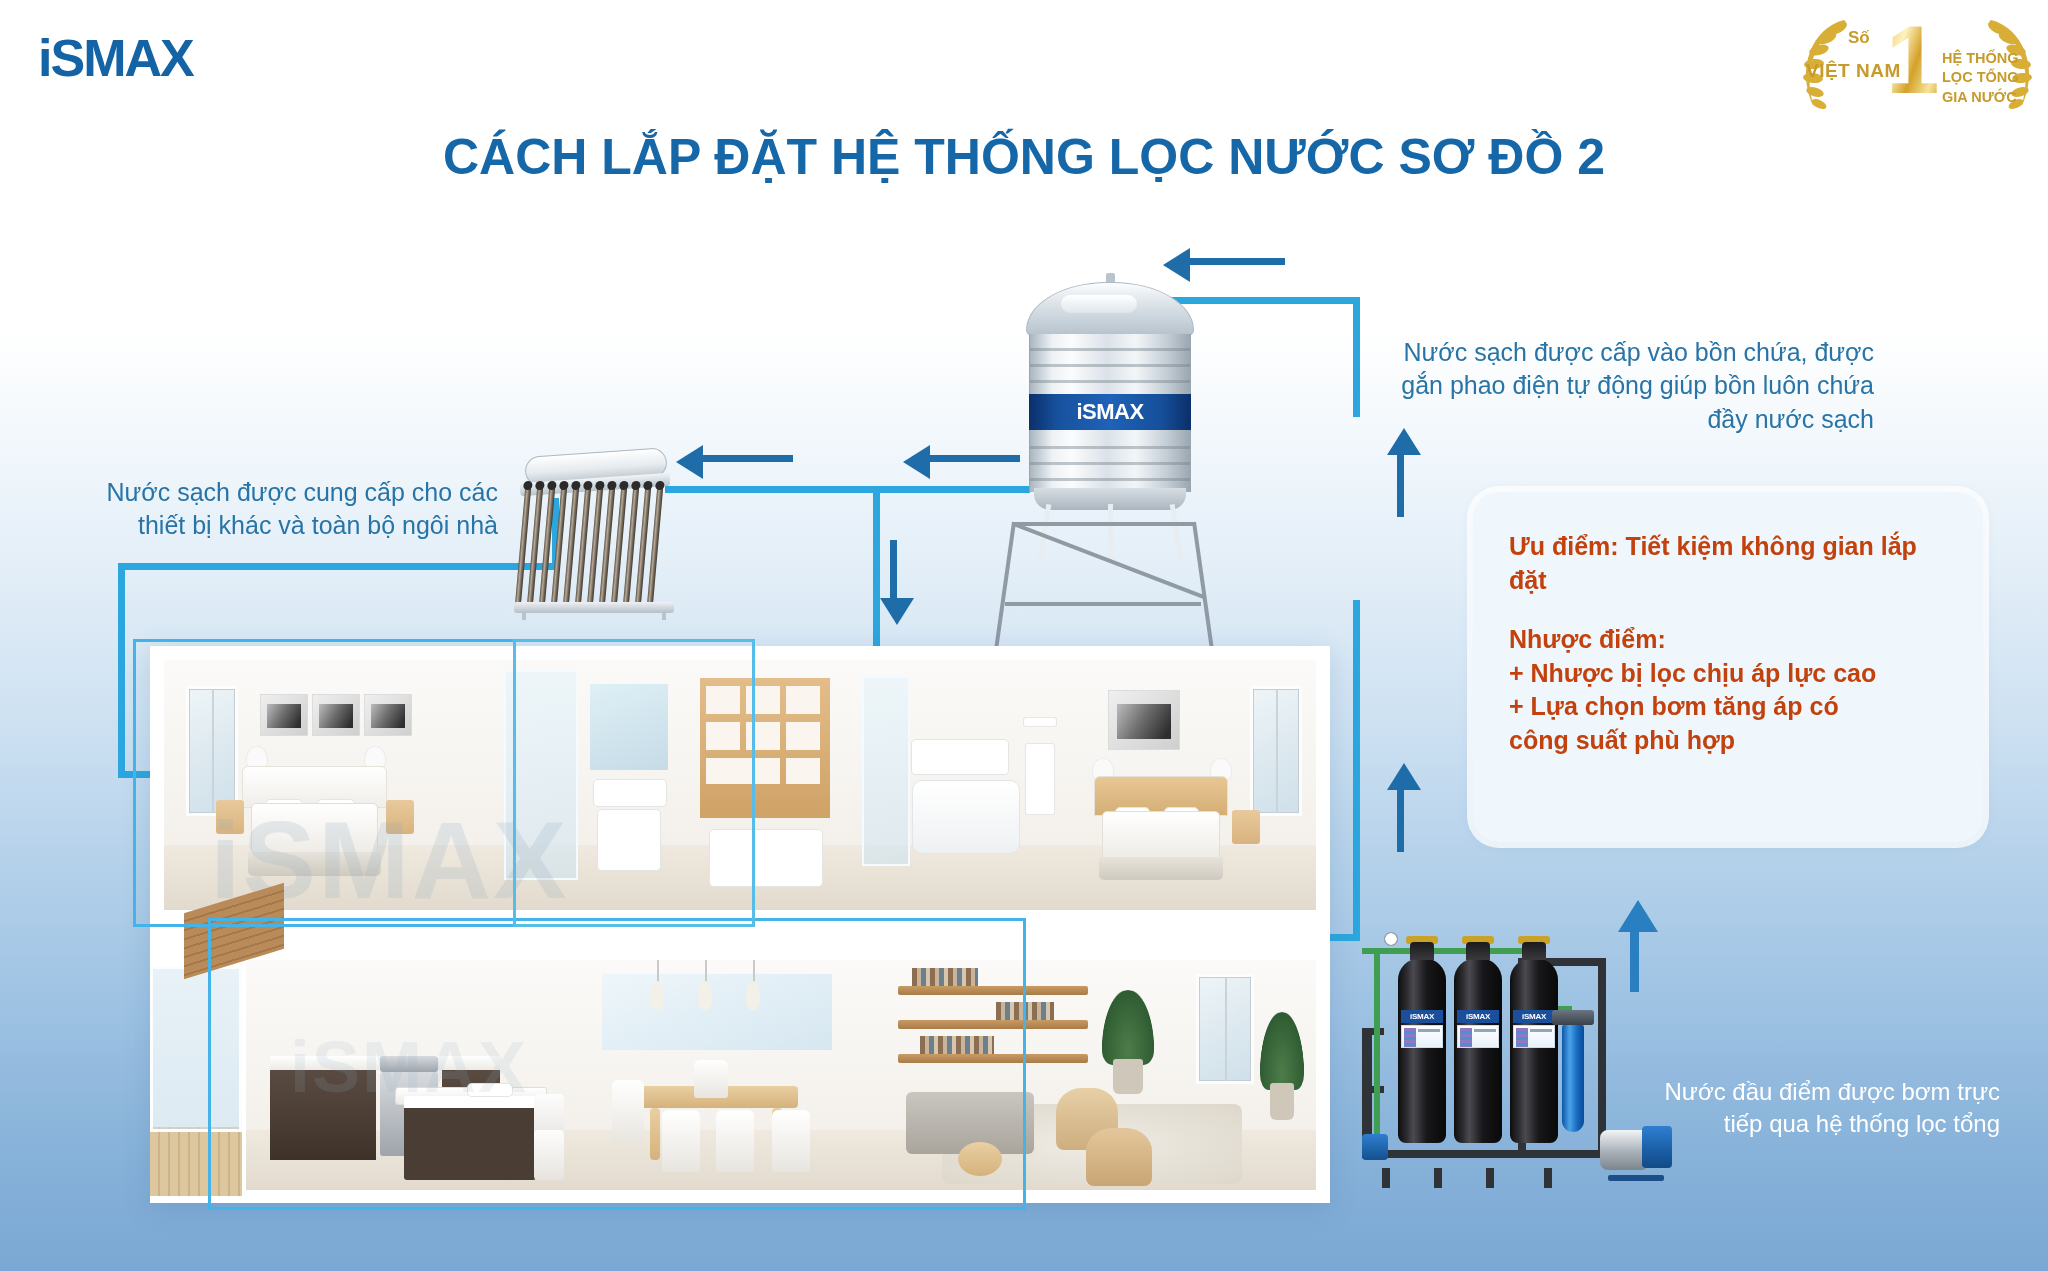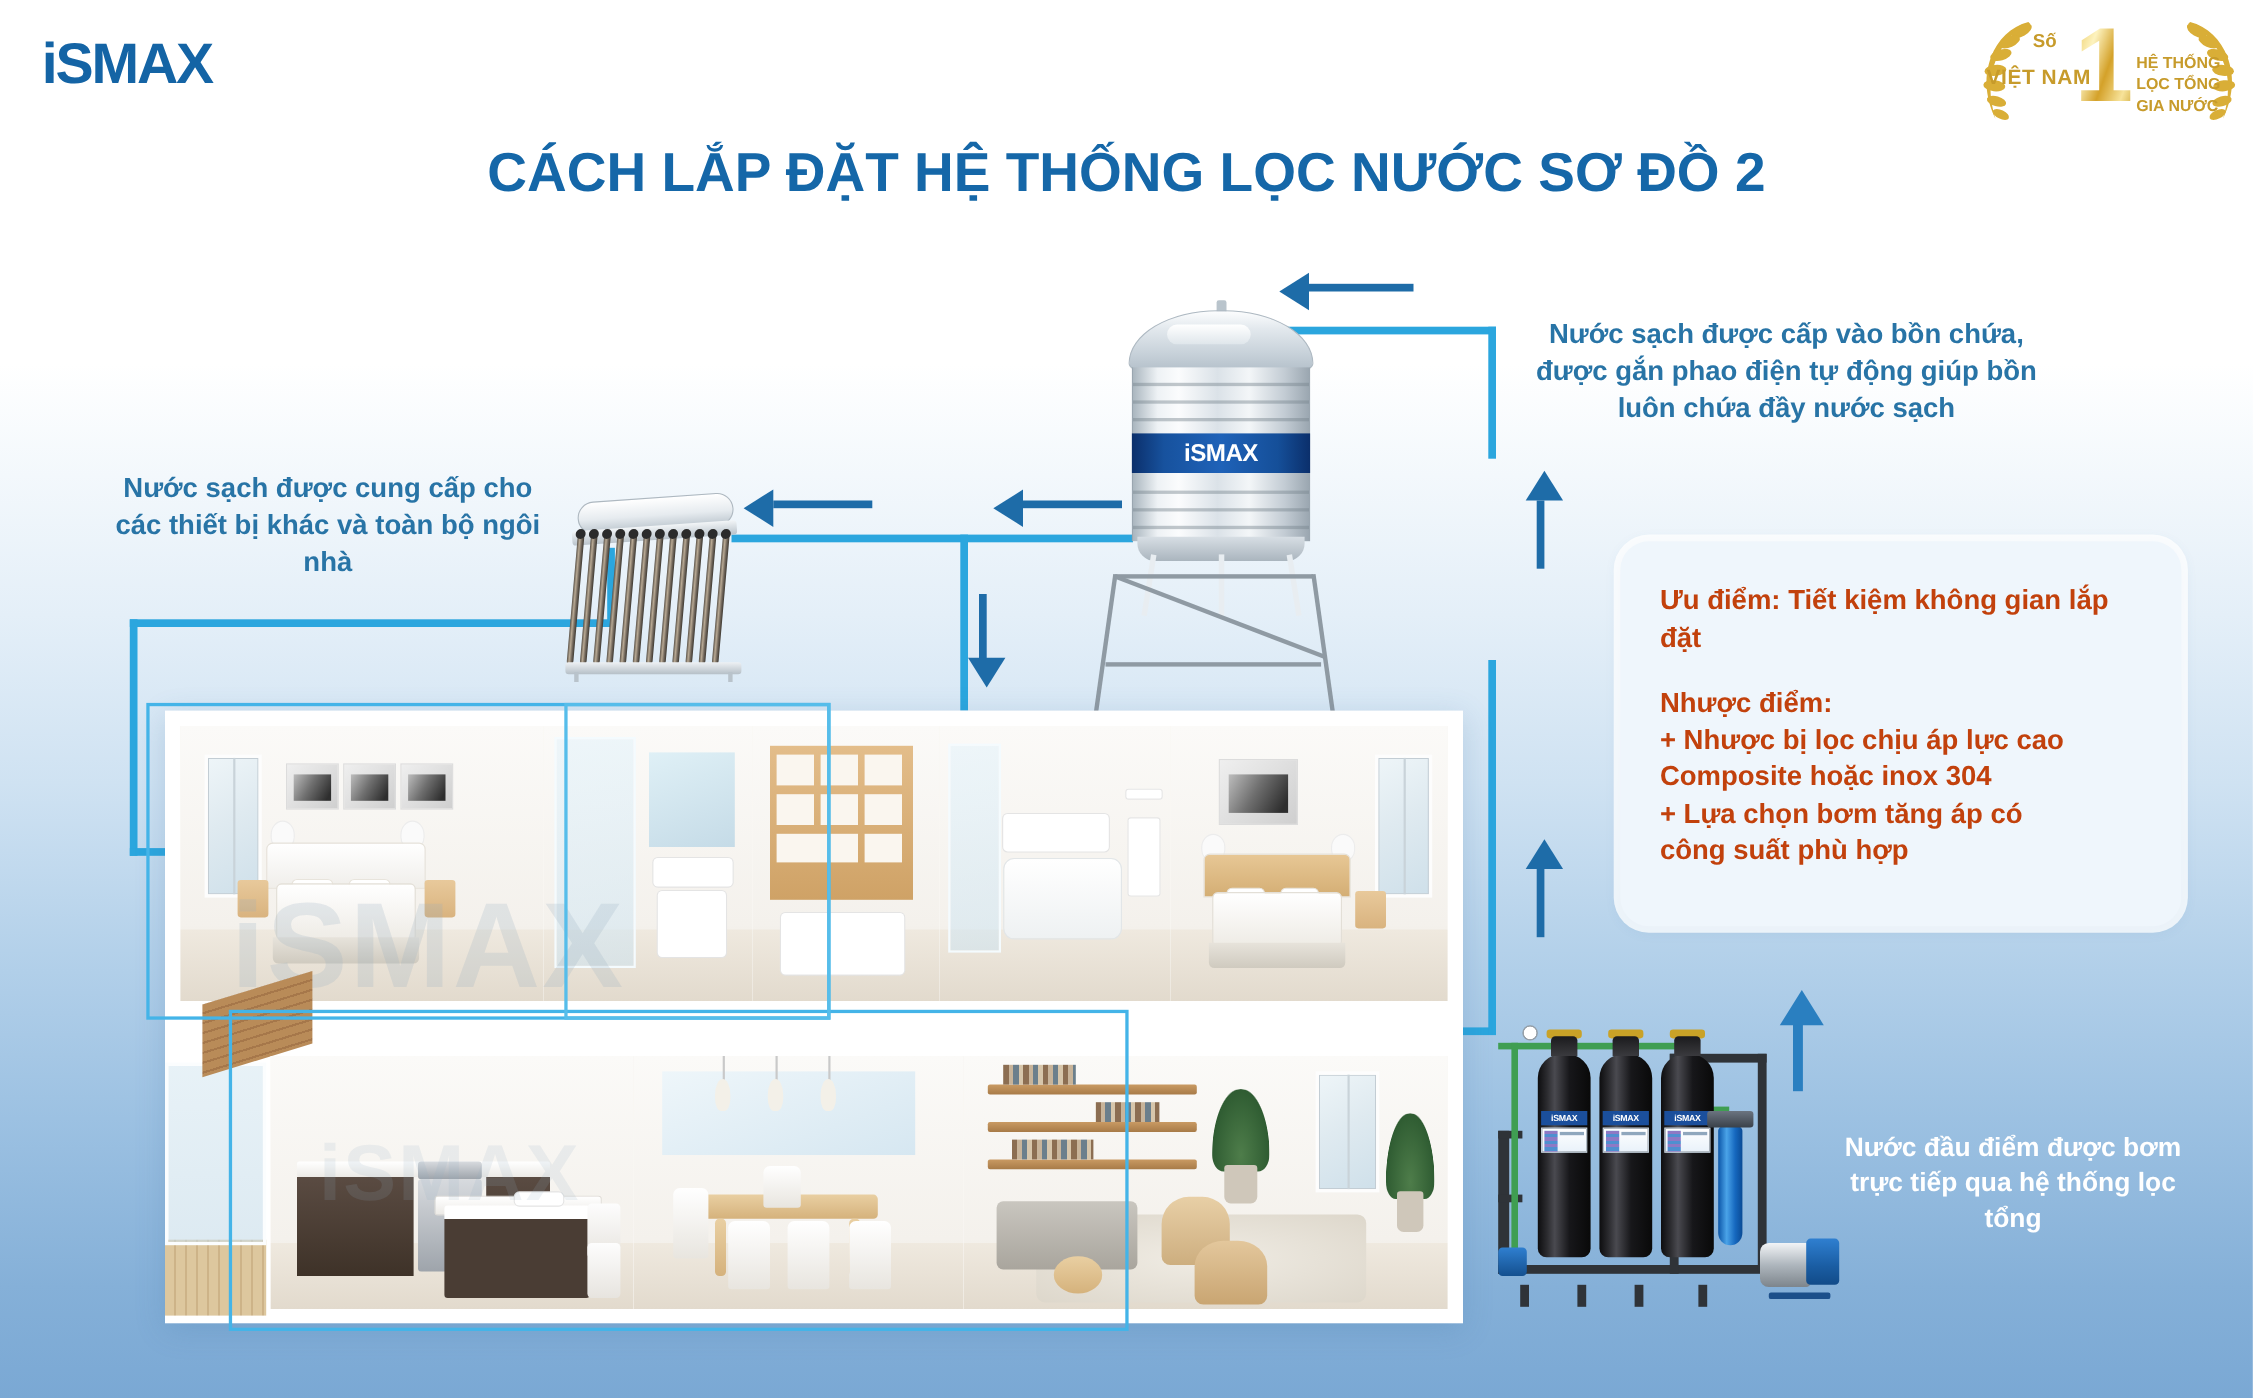--- a/index.html
+++ b/index.html
@@ -48,21 +48,21 @@
   .badge .vn {
     position: absolute; left: 16px; top: 54px; font-size: 19px;
     font-weight: 600; color: #c79b2b; letter-spacing: .5px;
   }
   .badge .sub {
     position: absolute; left: 152px; top: 43px; font-size: 14.5px;
     font-weight: 700; color: #c79b2b; line-height: 1.34; text-align: left;
   }
 
   
-  .note { position: absolute; color: #2874a6; font-weight: 700; line-height: 1.33; text-align: center; }
+  .note { position: absolute; color: #2874a6; font-weight: 400; line-height: 1.33; text-align: right; margin-top: 48px; }
   .note-tank  { left: 1374px; top: 288px; width: 500px; font-size: 25px; }
   .note-house { left: 98px;   top: 428px; width: 400px; font-size: 25px; }
   .note-pump  { left: 1660px; top: 1028px; width: 340px; font-size: 24px; color: #ffffff; }
 
   
   .info-card {
     position: absolute; left: 1473px; top: 492px; width: 510px; height: 350px;
     background: #eff6fc; border-radius: 26px;
     box-shadow: 0 0 0 6px rgba(255,255,255,.75), 0 2px 14px rgba(60,110,160,.13);
     padding: 38px 28px 20px 36px;
@@ -577,21 +577,20 @@
 
 <div class="note note-tank">Nước sạch được cấp vào bồn chứa, được gắn phao điện tự động giúp bồn luôn chứa đầy nước sạch</div>
 <div class="note note-house">Nước sạch được cung cấp cho các thiết bị khác và toàn bộ ngôi nhà</div>
 <div class="note note-pump">Nước đầu điểm được bơm trực tiếp qua hệ thống lọc tổng</div>
 
 <div class="info-card">
   <div>Ưu điểm:  Tiết kiệm không gian lắp đặt</div>
   <div class="gap"></div>
   <div>Nhược điểm:</div>
   <div>+ Nhược bị lọc chịu áp lực cao</div>
-  <div>Composite hoặc inox 304</div>
   <div>+ Lựa chọn bơm tăng áp có</div>
   <div>công suất phù hợp</div>
 </div>
 
 <div class="filter-sys">
   <div class="gauge"></div>
 
   <div class="frame-bar" style="left:0px;   top:222px; width:240px; height:8px;"></div>
   <div class="frame-bar" style="left:0px;   top:100px; width:10px;  height:130px;"></div>
   <div class="frame-bar" style="left:0px;   top:100px; width:22px;  height:7px;"></div>

